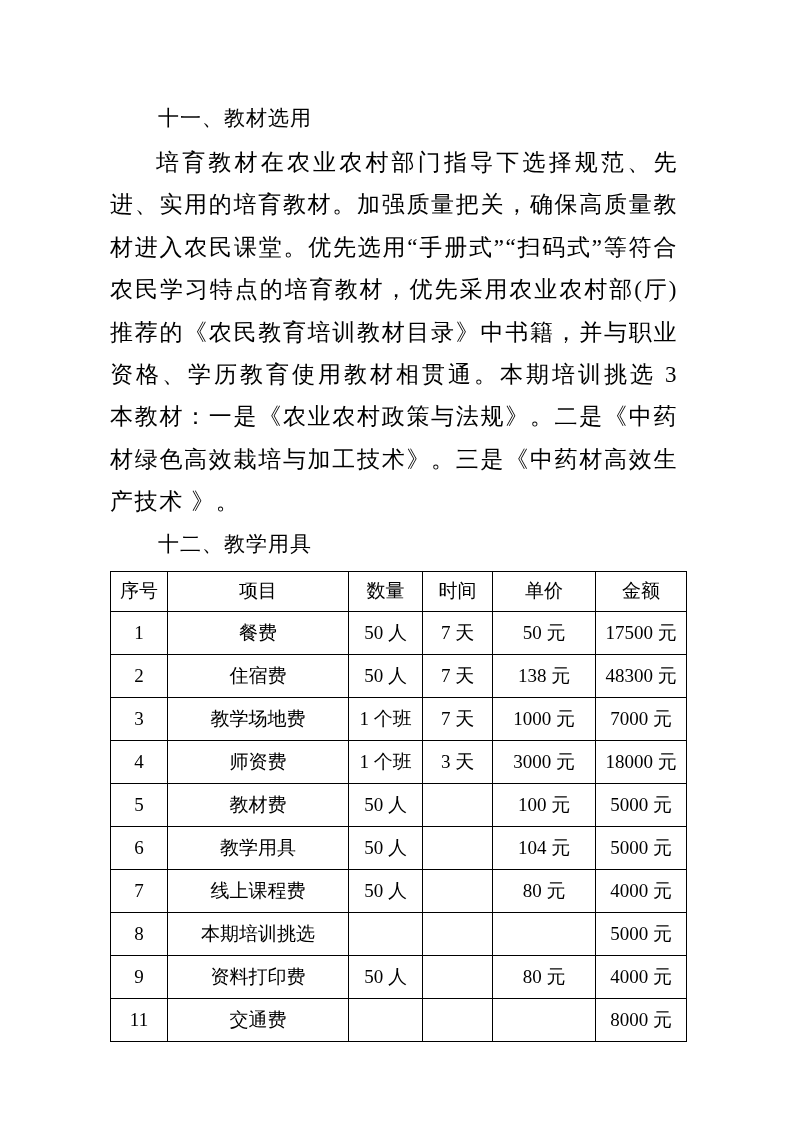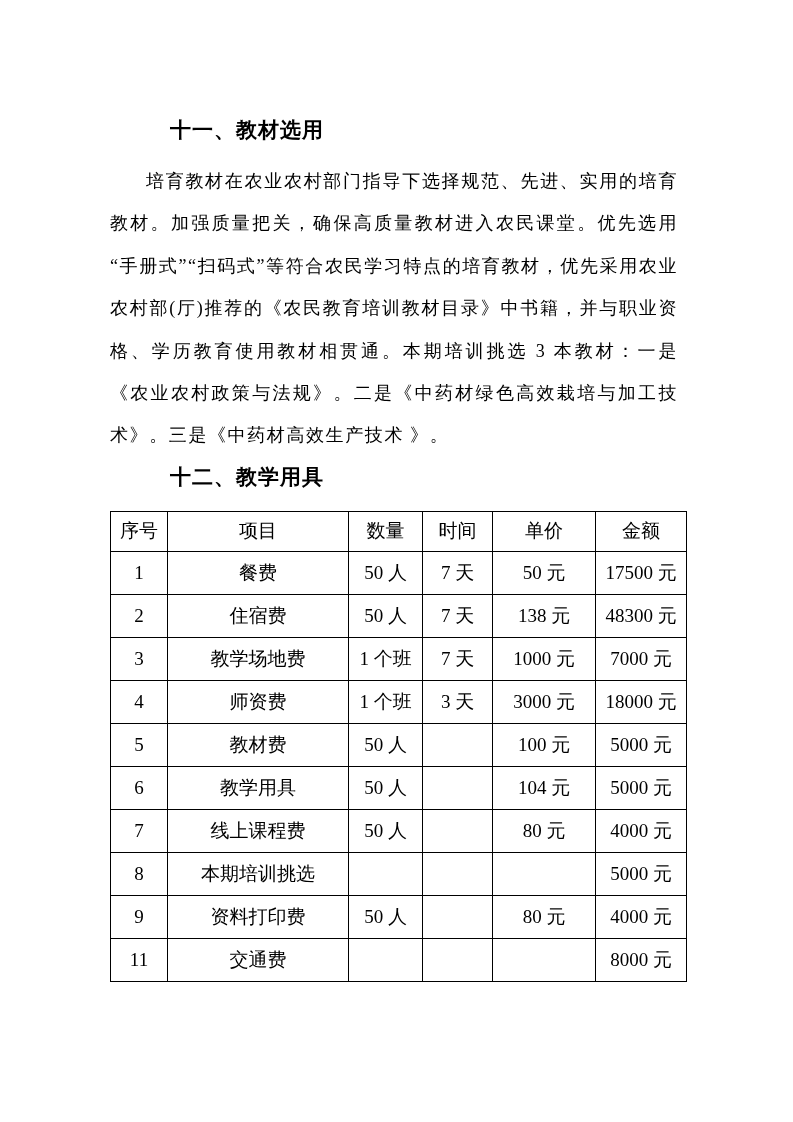--- a/index.html
+++ b/index.html
@@ -16,41 +16,41 @@
     overflow: hidden;
   }
   .page-content {
     position: absolute;
     left: 110px;
     top: 100px;
     width: 576px;
   }
   .sec-heading {
     font-size: 21px;
-    font-weight: bold;
+    font-weight: normal;
     line-height: 28px;
-    margin: 16px;
+    margin: 4px;
     padding-left: 44px; 
     letter-spacing: 1px;
   }
   .sec-heading.second {
     margin-top: 4px;
   }
   .body-par {
     margin: 10px 8px 6px 0;
-    font-size: 18px;
+    font-size: 23px;
     line-height: 42.4px;
     letter-spacing: 1.6px;
     text-align: justify;
     text-justify: inter-character;
     text-indent: 2em;
     word-break: break-all;
   }
   table.budget {
-    margin-top: 20px;
+    margin-top: 13px;
     border-collapse: collapse;
     table-layout: fixed;
     width: 576px;
     font-size: 19px;
   }
   table.budget col.c-no     { width: 57px;  }
   table.budget col.c-item   { width: 181px; }
   table.budget col.c-qty    { width: 74px;  }
   table.budget col.c-time   { width: 70px;  }
   table.budget col.c-price  { width: 103px; }

